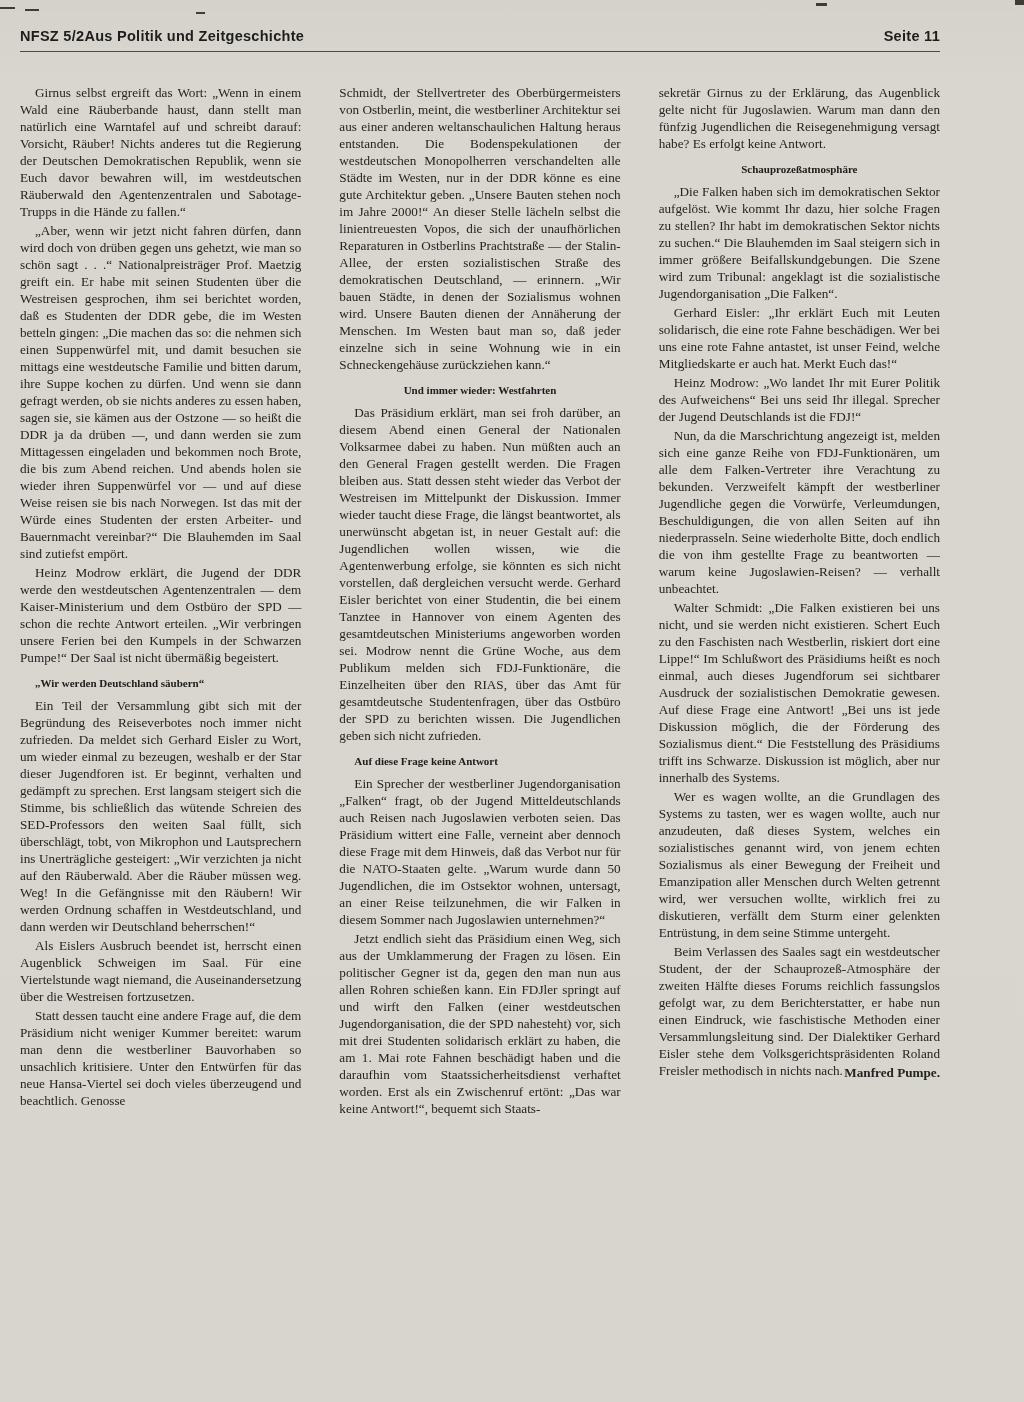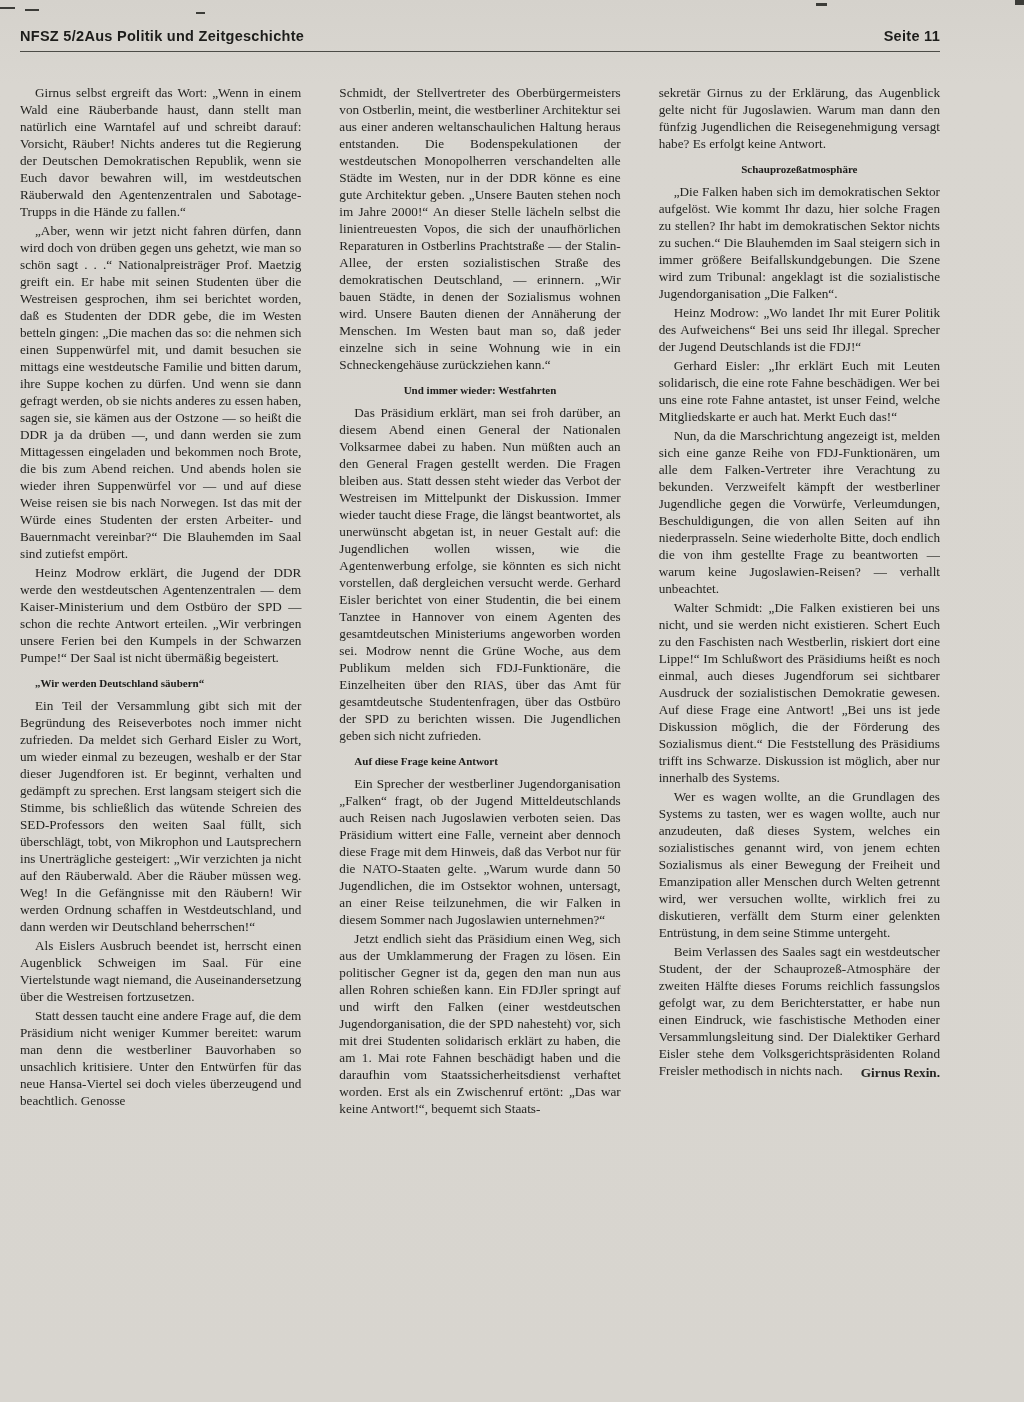--- a/index.html
+++ b/index.html
@@ -90,23 +90,23 @@
           <h3 class="subhead center">Und immer wieder: Westfahrten</h3>
           <p class="para">Das Präsidium erklärt, man sei froh darüber, an diesem Abend einen General der Nationalen Volksarmee dabei zu haben. Nun müßten auch an den General Fragen gestellt werden. Die Fragen bleiben aus. Statt dessen steht wieder das Verbot der Westreisen im Mittelpunkt der Diskussion. Immer wieder taucht diese Frage, die längst beantwortet, als unerwünscht abgetan ist, in neuer Gestalt auf: die Jugendlichen wollen wissen, wie die Agentenwerbung erfolge, sie könnten es sich nicht vorstellen, daß dergleichen versucht werde. Gerhard Eisler berichtet von einer Studentin, die bei einem Tanztee in Hannover von einem Agenten des gesamtdeutschen Ministeriums angeworben worden sei. Modrow nennt die Grüne Woche, aus dem Publikum melden sich FDJ-Funktionäre, die Einzelheiten über den RIAS, über das Amt für gesamtdeutsche Studentenfragen, über das Ostbüro der SPD zu berichten wissen. Die Jugendlichen geben sich nicht zufrieden.</p>
           <h3 class="subhead">Auf diese Frage keine Antwort</h3>
           <p class="para">Ein Sprecher der westberliner Jugendorganisation „Falken“ fragt, ob der Jugend Mitteldeutschlands auch Reisen nach Jugoslawien verboten seien. Das Präsidium wittert eine Falle, verneint aber dennoch diese Frage mit dem Hinweis, daß das Verbot nur für die NATO-Staaten gelte. „Warum wurde dann 50 Jugendlichen, die im Ostsektor wohnen, untersagt, an einer Reise teilzunehmen, die wir Falken in diesem Sommer nach Jugoslawien unternehmen?“</p>
           <p class="para">Jetzt endlich sieht das Präsidium einen Weg, sich aus der Umklammerung der Fragen zu lösen. Ein politischer Gegner ist da, gegen den man nun aus allen Rohren schießen kann. Ein FDJler springt auf und wirft den Falken (einer westdeutschen Jugendorganisation, die der SPD nahesteht) vor, sich mit drei Studenten solidarisch erklärt zu haben, die am 1. Mai rote Fahnen beschädigt haben und die daraufhin vom Staatssicherheitsdienst verhaftet worden. Erst als ein Zwischenruf ertönt: „Das war keine Antwort!“, bequemt sich Staats-</p>
         </div>
       <div class="col">
           <p class="para noindent">sekretär Girnus zu der Erklärung, das Augenblick gelte nicht für Jugoslawien. Warum man dann den fünfzig Jugendlichen die Reisegenehmigung versagt habe? Es erfolgt keine Antwort.</p>
           <h3 class="subhead center">Schauprozeßatmosphäre</h3>
           <p class="para">„Die Falken haben sich im demokratischen Sektor aufgelöst. Wie kommt Ihr dazu, hier solche Fragen zu stellen? Ihr habt im demokratischen Sektor nichts zu suchen.“ Die Blauhemden im Saal steigern sich in immer größere Beifallskundgebungen. Die Szene wird zum Tribunal: angeklagt ist die sozialistische Jugendorganisation „Die Falken“.</p>
+          <p class="para">Gerhard Eisler: „Ihr erklärt Euch mit Leuten solidarisch, die eine rote Fahne beschädigen. Wer bei uns eine rote Fahne antastet, ist unser Feind, welche Mitgliedskarte er auch hat. Merkt Euch das!“</p>
           <p class="para">Heinz Modrow: „Wo landet Ihr mit Eurer Politik des Aufweichens“ Bei uns seid Ihr illegal. Sprecher der Jugend Deutschlands ist die FDJ!“</p>
-          <p class="para">Gerhard Eisler: „Ihr erklärt Euch mit Leuten solidarisch, die eine rote Fahne beschädigen. Wer bei uns eine rote Fahne antastet, ist unser Feind, welche Mitgliedskarte er auch hat. Merkt Euch das!“</p>
           <p class="para">Nun, da die Marschrichtung angezeigt ist, melden sich eine ganze Reihe von FDJ-Funktionären, um alle dem Falken-Vertreter ihre Verachtung zu bekunden. Verzweifelt kämpft der westberliner Jugendliche gegen die Vorwürfe, Verleumdungen, Beschuldigungen, die von allen Seiten auf ihn niederprasseln. Seine wiederholte Bitte, doch endlich die von ihm gestellte Frage zu beantworten — warum keine Jugoslawien-Reisen? — verhallt unbeachtet.</p>
           <p class="para">Walter Schmidt: „Die Falken existieren bei uns nicht, und sie werden nicht existieren. Schert Euch zu den Faschisten nach Westberlin, riskiert dort eine Lippe!“ Im Schlußwort des Präsidiums heißt es noch einmal, auch dieses Jugendforum sei sichtbarer Ausdruck der sozialistischen Demokratie gewesen. Auf diese Frage eine Antwort! „Bei uns ist jede Diskussion möglich, die der Förderung des Sozialismus dient.“ Die Feststellung des Präsidiums trifft ins Schwarze. Diskussion ist möglich, aber nur innerhalb des Systems.</p>
           <p class="para">Wer es wagen wollte, an die Grundlagen des Systems zu tasten, wer es wagen wollte, auch nur anzudeuten, daß dieses System, welches ein sozialistisches genannt wird, von jenem echten Sozialismus als einer Bewegung der Freiheit und Emanzipation aller Menschen durch Welten getrennt wird, wer versuchen wollte, wirklich frei zu diskutieren, verfällt dem Sturm einer gelenkten Entrüstung, in dem seine Stimme untergeht.</p>
           <p class="para">Beim Verlassen des Saales sagt ein westdeutscher Student, der der Schauprozeß-Atmosphäre der zweiten Hälfte dieses Forums reichlich fassungslos gefolgt war, zu dem Berichterstatter, er habe nun einen Eindruck, wie faschistische Methoden einer Versammlungsleitung sind. Der Dialektiker Gerhard Eisler stehe dem Volksgerichtspräsidenten Roland Freisler methodisch in nichts nach.</p>
-          <p class="sig">Girnus Rexin.</p>
+          <p class="sig">Manfred Pumpe.</p>
         </div>
     </main>
   </div>
 </div>
 
 </body></html>

